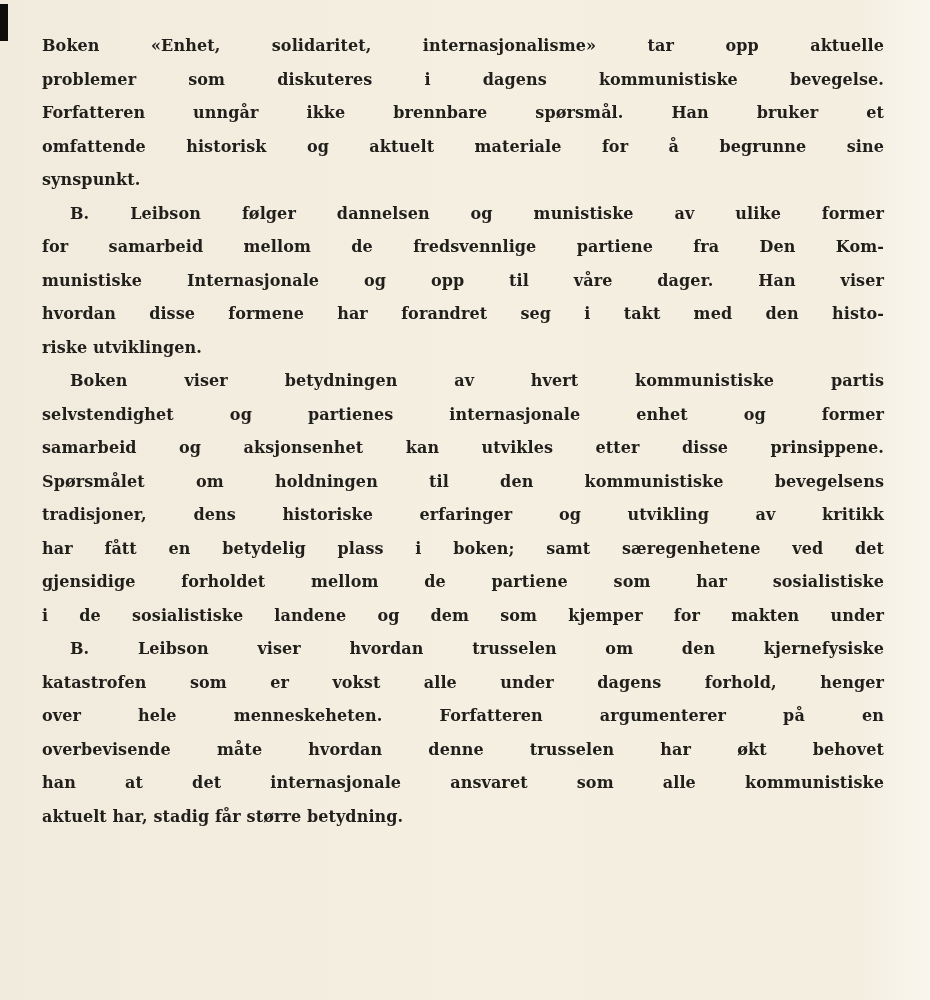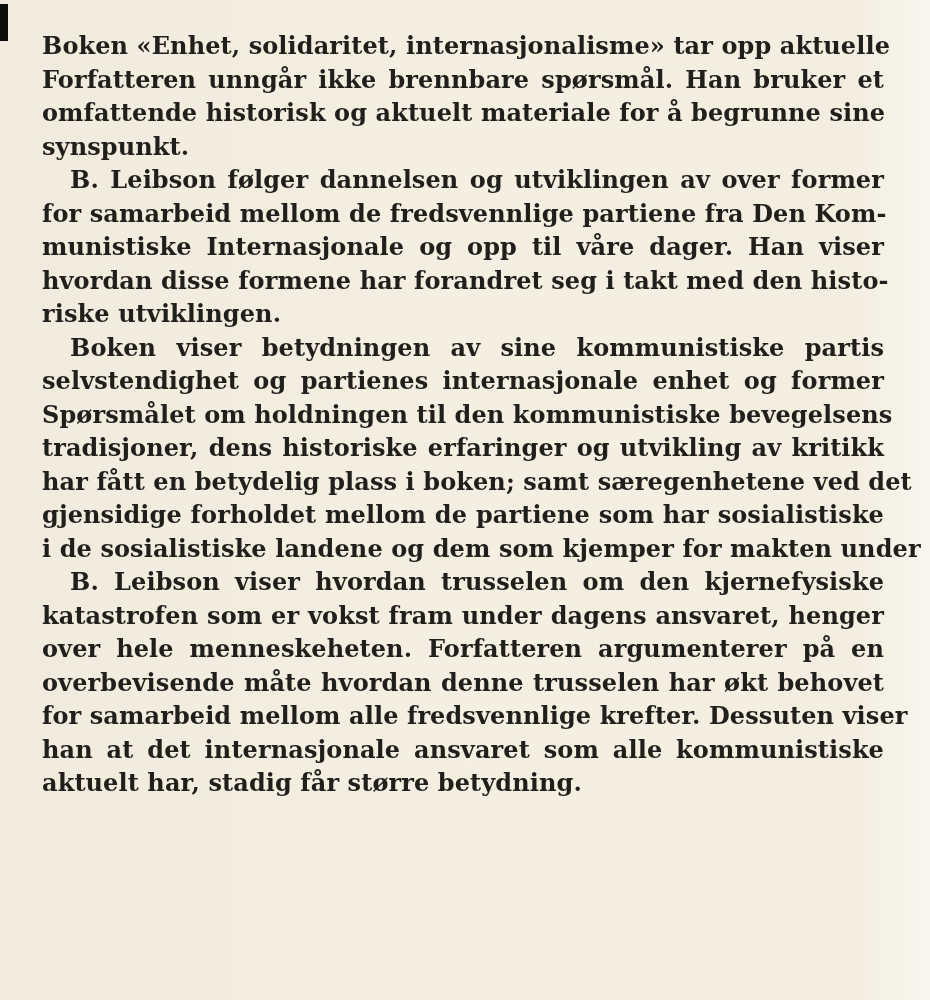--- a/index.html
+++ b/index.html
@@ -23,21 +23,21 @@
   }
   .page-text {
     position: absolute;
     left: 42px;
     right: 46px;
     top: 29px;
   }
   .line {
     font-family: "DejaVu Serif", "Liberation Serif", serif;
     font-weight: 700;
-    font-size: 24px;
+    font-size: 16px;
     color: #211f1c;
     height: 33.5px;
     line-height: 33.5px;
     text-align: justify;
     text-align-last: justify;
     white-space: nowrap;
     letter-spacing: 0.1px;
   }
   .line.last {
     text-align-last: left;
@@ -49,46 +49,47 @@
 </style>
 </head>
 <body>
 
 <div class="scan-mark"></div>
 
 <div class="page-text">
 
   <div class="paragraph">
     <div class="line">Boken «Enhet, solidaritet, internasjonalisme» tar opp aktuelle</div>
+    <div class="line">problemer som diskuteres i dagens kommunistiske bevegelse.</div>
     <div class="line">Forfatteren unngår ikke brennbare spørsmål. Han bruker et</div>
     <div class="line">omfattende historisk og aktuelt materiale for å begrunne sine</div>
     <div class="line last">synspunkt.</div>
   </div>
 
   <div class="paragraph">
-    <div class="line indent">B. Leibson følger dannelsen og utviklingen av over former</div>
+    <div class="line indent">B. Leibson følger dannelsen og munistiske av ulike former</div>
     <div class="line">for samarbeid mellom de fredsvennlige partiene fra Den Kom-</div>
     <div class="line">munistiske Internasjonale og opp til våre dager. Han viser</div>
     <div class="line">hvordan disse formene har forandret seg i takt med den histo-</div>
     <div class="line last">riske utviklingen.</div>
   </div>
 
   <div class="paragraph">
-    <div class="line indent">Boken viser betydningen av sine kommunistiske partis</div>
+    <div class="line indent">Boken viser betydningen av hvert kommunistiske partis</div>
     <div class="line">selvstendighet og partienes internasjonale enhet og former</div>
+    <div class="line">samarbeid og aksjonsenhet kan utvikles etter disse prinsippene.</div>
     <div class="line">Spørsmålet om holdningen til den kommunistiske bevegelsens</div>
     <div class="line">tradisjoner, dens historiske erfaringer og utvikling av kritikk</div>
     <div class="line">har fått en betydelig plass i boken; samt særegenhetene ved det</div>
     <div class="line">gjensidige forholdet mellom de partiene som har sosialistiske</div>
     <div class="line">i de sosialistiske landene og dem som kjemper for makten under</div>
   </div>
 
   <div class="paragraph">
     <div class="line indent">B. Leibson viser hvordan trusselen om den kjernefysiske</div>
-    <div class="line">katastrofen som er vokst fram under dagens ansvaret, henger</div>
+    <div class="line">katastrofen som er vokst alle under dagens forhold, henger</div>
     <div class="line">over hele menneskeheten. Forfatteren argumenterer på en</div>
     <div class="line">overbevisende måte hvordan denne trusselen har økt behovet</div>
-    <div class="line">for samarbeid mellom alle fredsvennlige krefter. Dessuten viser</div>
     <div class="line">han at det internasjonale ansvaret som alle kommunistiske</div>
     <div class="line last">aktuelt har, stadig får større betydning.</div>
   </div>
 
 </div>
 
 </body></html>

